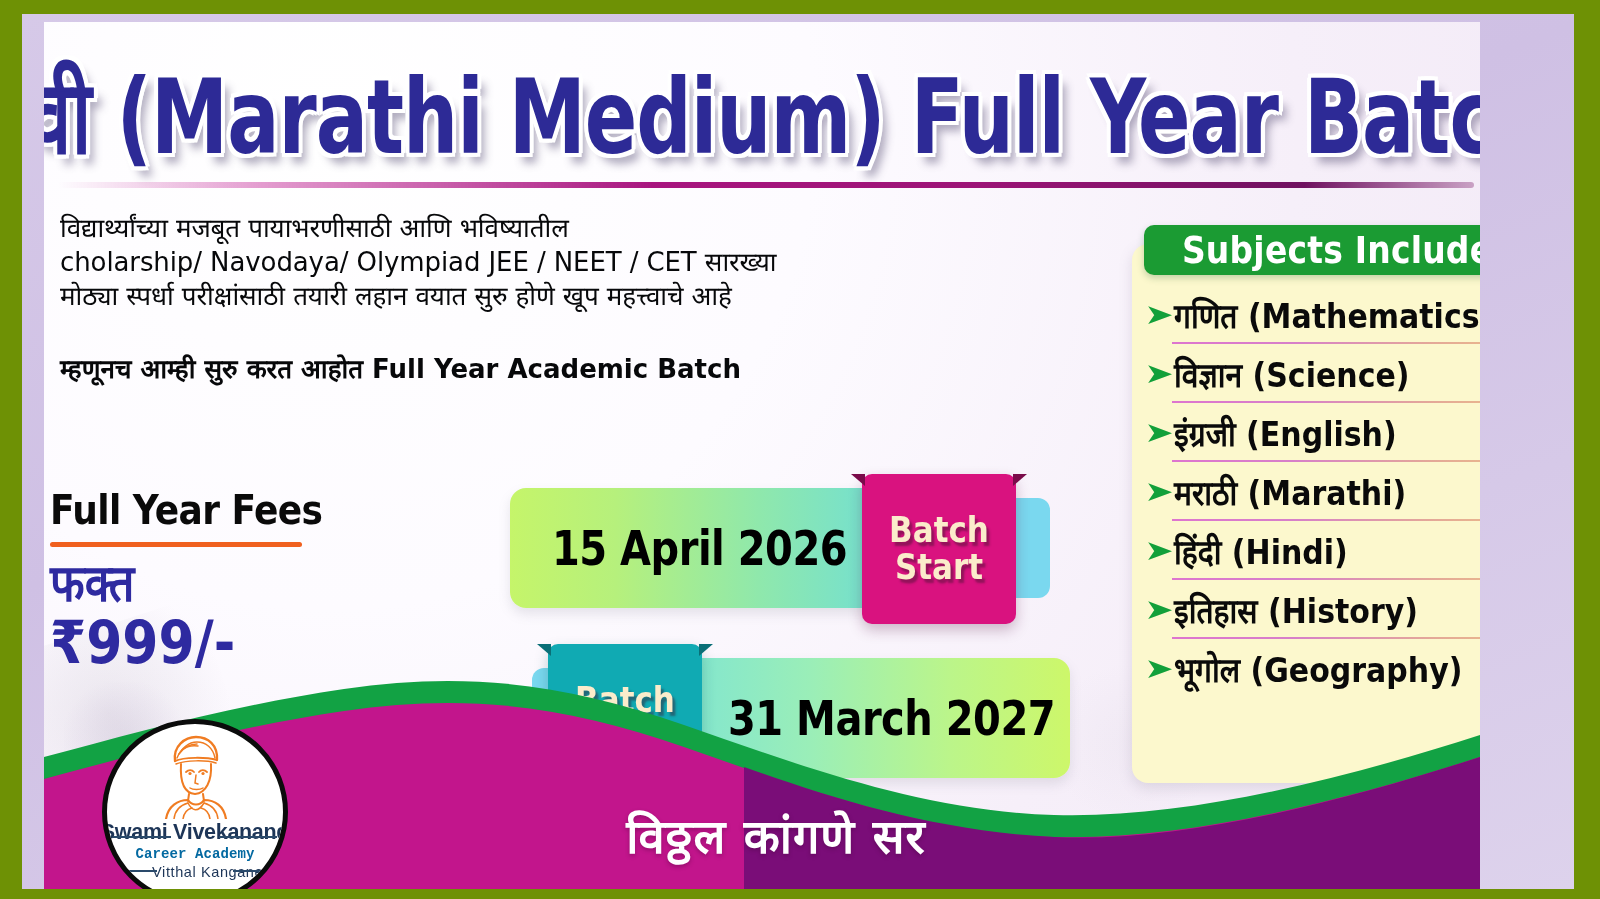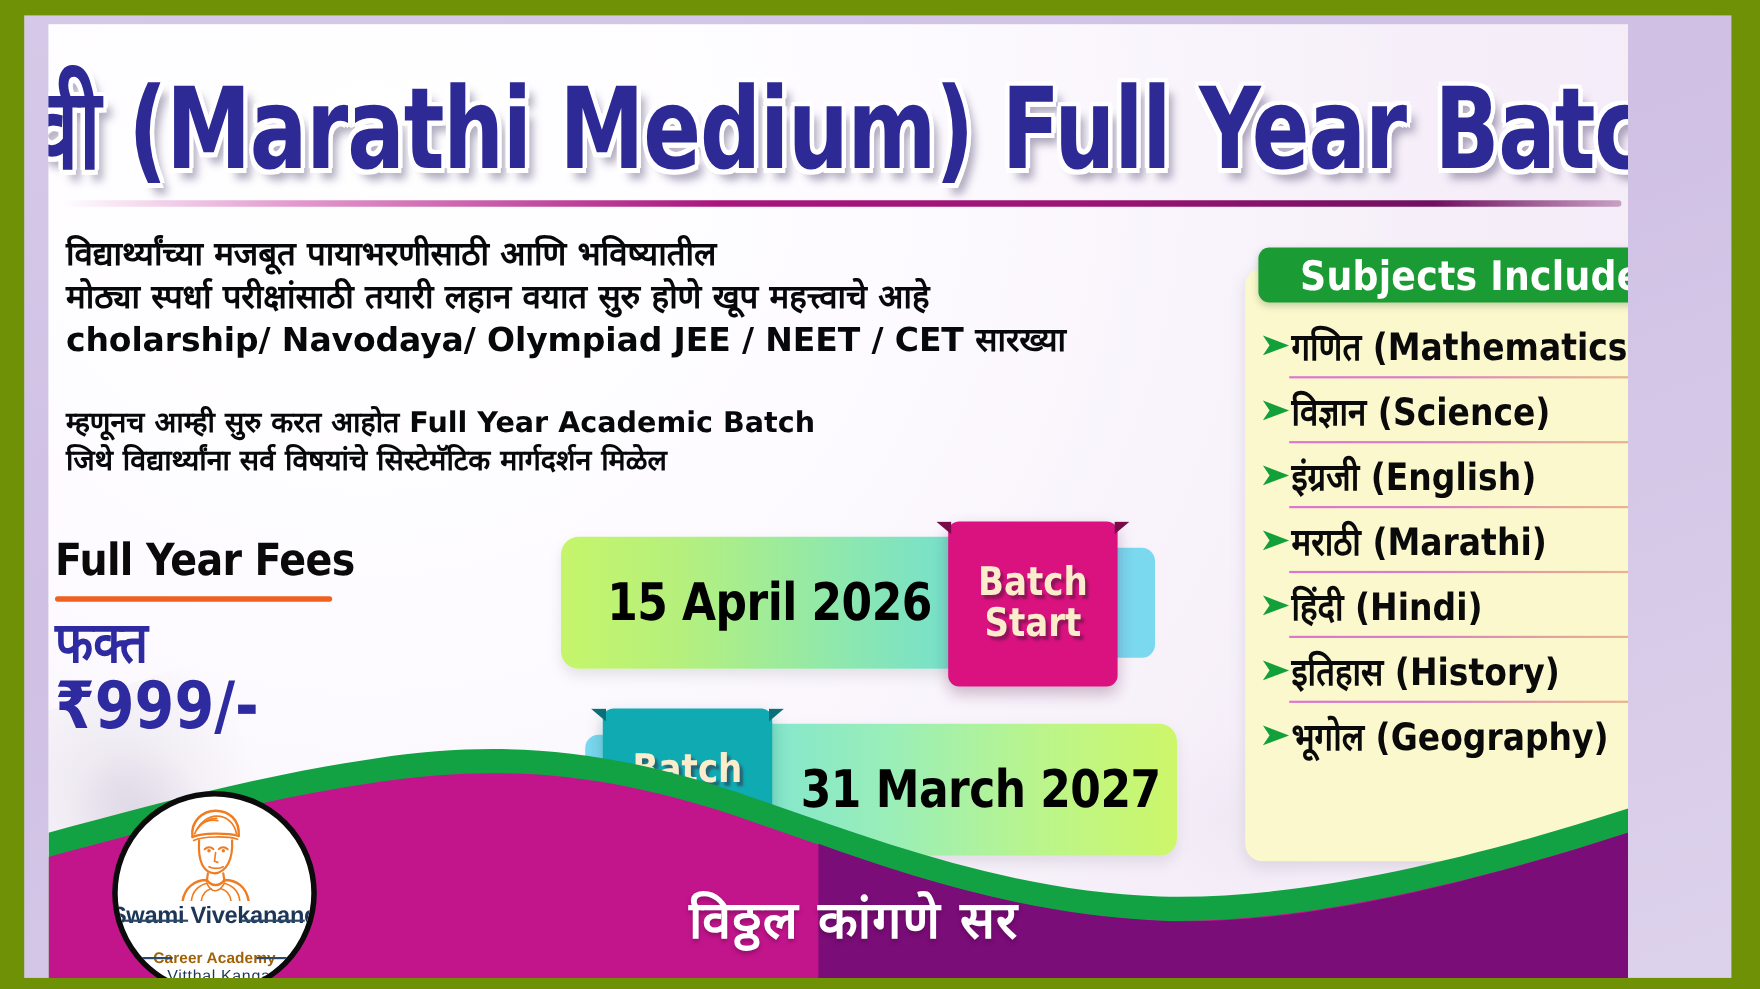--- a/index.html
+++ b/index.html
@@ -76,21 +76,21 @@
     border-radius:3px;
     filter:blur(.3px);
   }
 
   
   #body-copy {
     position:absolute; left:16px; top:190px; width:1010px;
     font-family:"DejaVu Sans","Liberation Sans",sans-serif;
     color:#07080a;
   }
-  .para1 { font-size:30px; font-weight:bold; line-height:1.30; letter-spacing:-.1px; }
+  .para1 { font-size:26px; font-weight:normal; line-height:1.30; letter-spacing:-.1px; }
   .para1 .ln { display:block; white-space:nowrap; }
   .para2 { margin-top:39px; font-size:26px; font-weight:bold; line-height:1.32; }
   .para2 .ln { display:block; white-space:nowrap; }
 
   
   #fees {
     position:absolute; left:6px; top:465px; width:330px;
   }
   #fees-label {
     font-family:"DejaVu Sans","Liberation Sans",sans-serif;
@@ -251,23 +251,23 @@
     z-index:6;
   }
   #logo .portrait { margin-top:9px; }
   #logo .l1 {
     margin-top:1px;
     font-family:"Liberation Sans",sans-serif;
     font-weight:bold; font-size:21.5px; color:#1d3557;
     letter-spacing:-.3px; white-space:nowrap;
   }
   #logo .l2 {
-    font-family:Liberation Sans, sans-serif;
-    font-weight:bold; font-size:14px; color:#a16207;
-    letter-spacing:.1px; white-space:nowrap; margin-top:17px;
+    font-family:Liberation Mono, monospace;
+    font-weight:bold; font-size:14px; color:#0369a1;
+    letter-spacing:.1px; white-space:nowrap; margin-top:1px;
   }
   #logo .l3 {
     font-family:"Liberation Sans",sans-serif;
     font-size:14.5px; color:#1d3557; letter-spacing:.6px;
     white-space:nowrap; margin-top:2px;margin-left:47px;
   }
   #logo .rule-a {
     position:absolute; top:112px; width:160px; height:0;
     border-top:2px solid #2a4a6b;
   }
@@ -302,26 +302,25 @@
     <div class="watermark" id="wm3"></div>
 
     <div id="title-wrap">
       <div id="title">9वी (Marathi Medium) Full Year Batch</div>
     </div>
     <div id="title-rule"></div>
 
     <div id="body-copy">
       <div class="para1">
         <span class="ln">विद्यार्थ्यांच्या मजबूत पायाभरणीसाठी आणि भविष्यातील</span>
+        <span class="ln">cholarship/ Navodaya/ Olympiad  JEE / NEET / CET सारख्या</span>
         <span class="ln">मोठ्या स्पर्धा परीक्षांसाठी तयारी लहान वयात सुरु होणे खूप महत्त्वाचे आहे</span>
-        <span class="ln">cholarship/ Navodaya/ Olympiad  JEE / NEET / CET सारख्या</span>
       </div>
       <div class="para2">
         <span class="ln">म्हणूनच आम्ही सुरु करत आहोत Full Year Academic Batch</span>
-        <span class="ln">जिथे विद्यार्थ्यांना सर्व विषयांचे सिस्टेमॅटिक मार्गदर्शन मिळेल</span>
       </div>
     </div>
 
     <div id="fees">
       <div id="fees-label">Full Year Fees</div>
       <div id="fees-rule"></div>
       <div id="fees-amount">
         <span>फक्त</span>
         <span class="big">₹999/-</span>
       </div>

